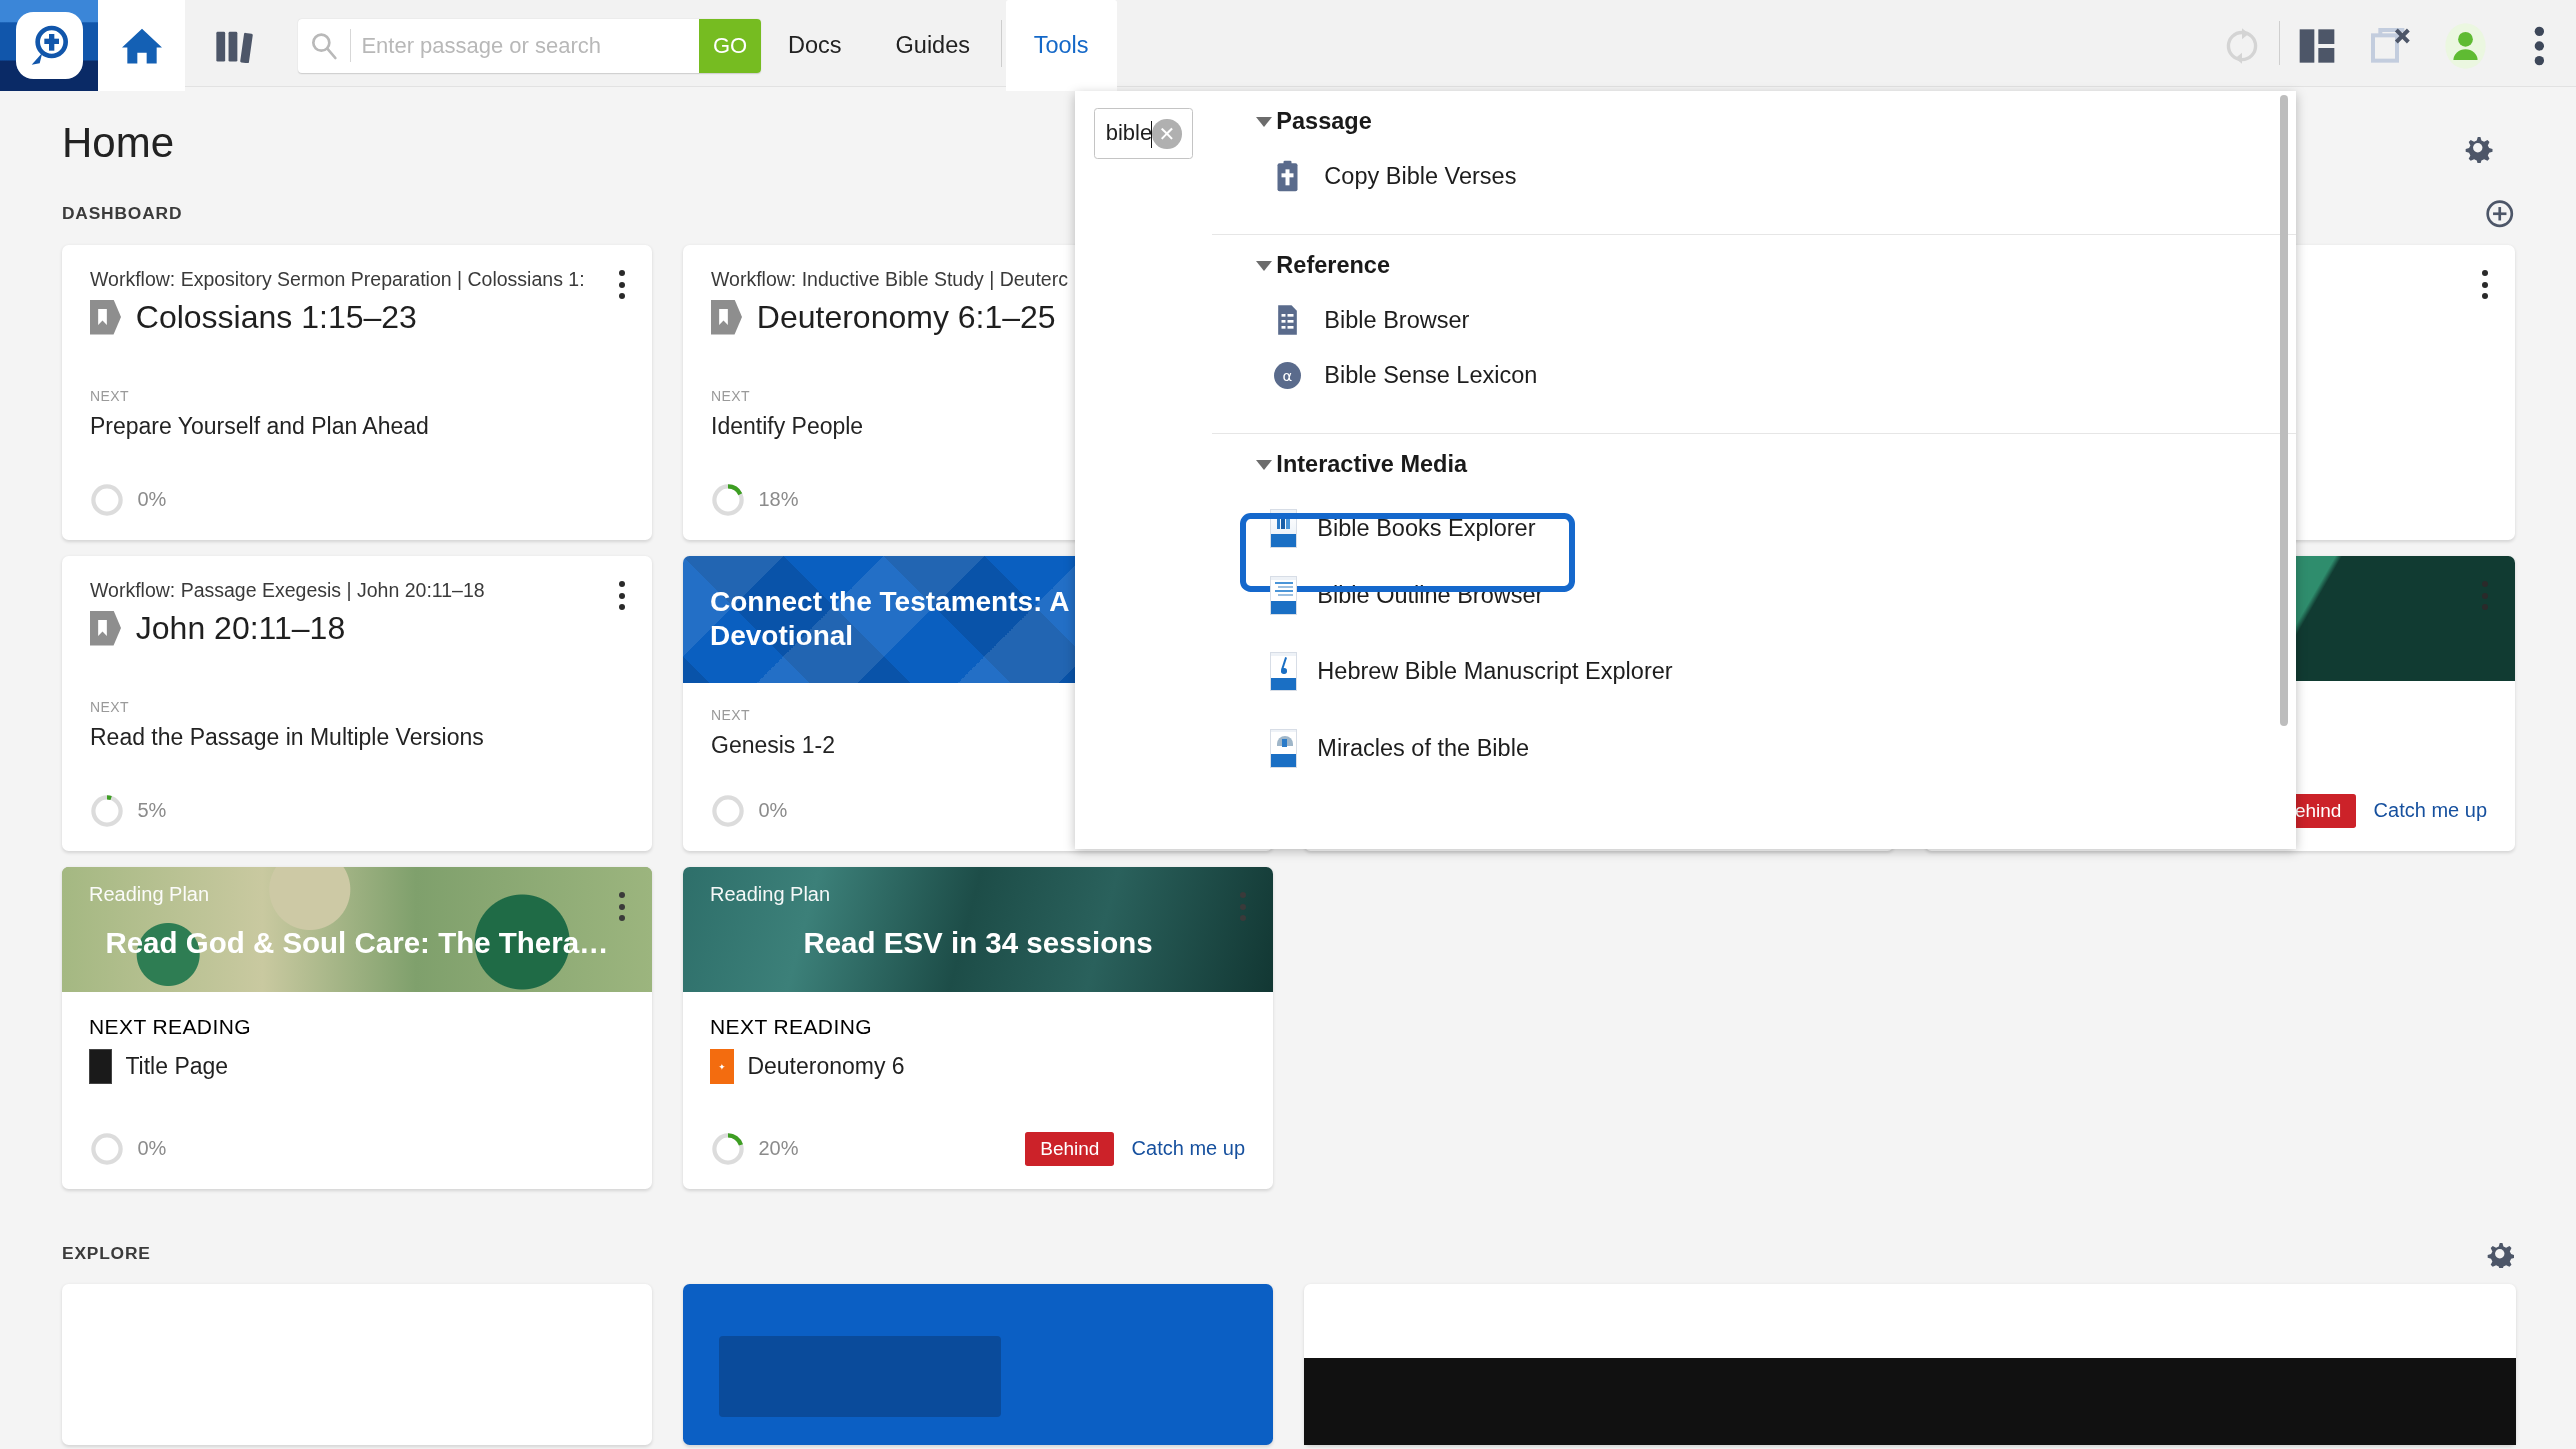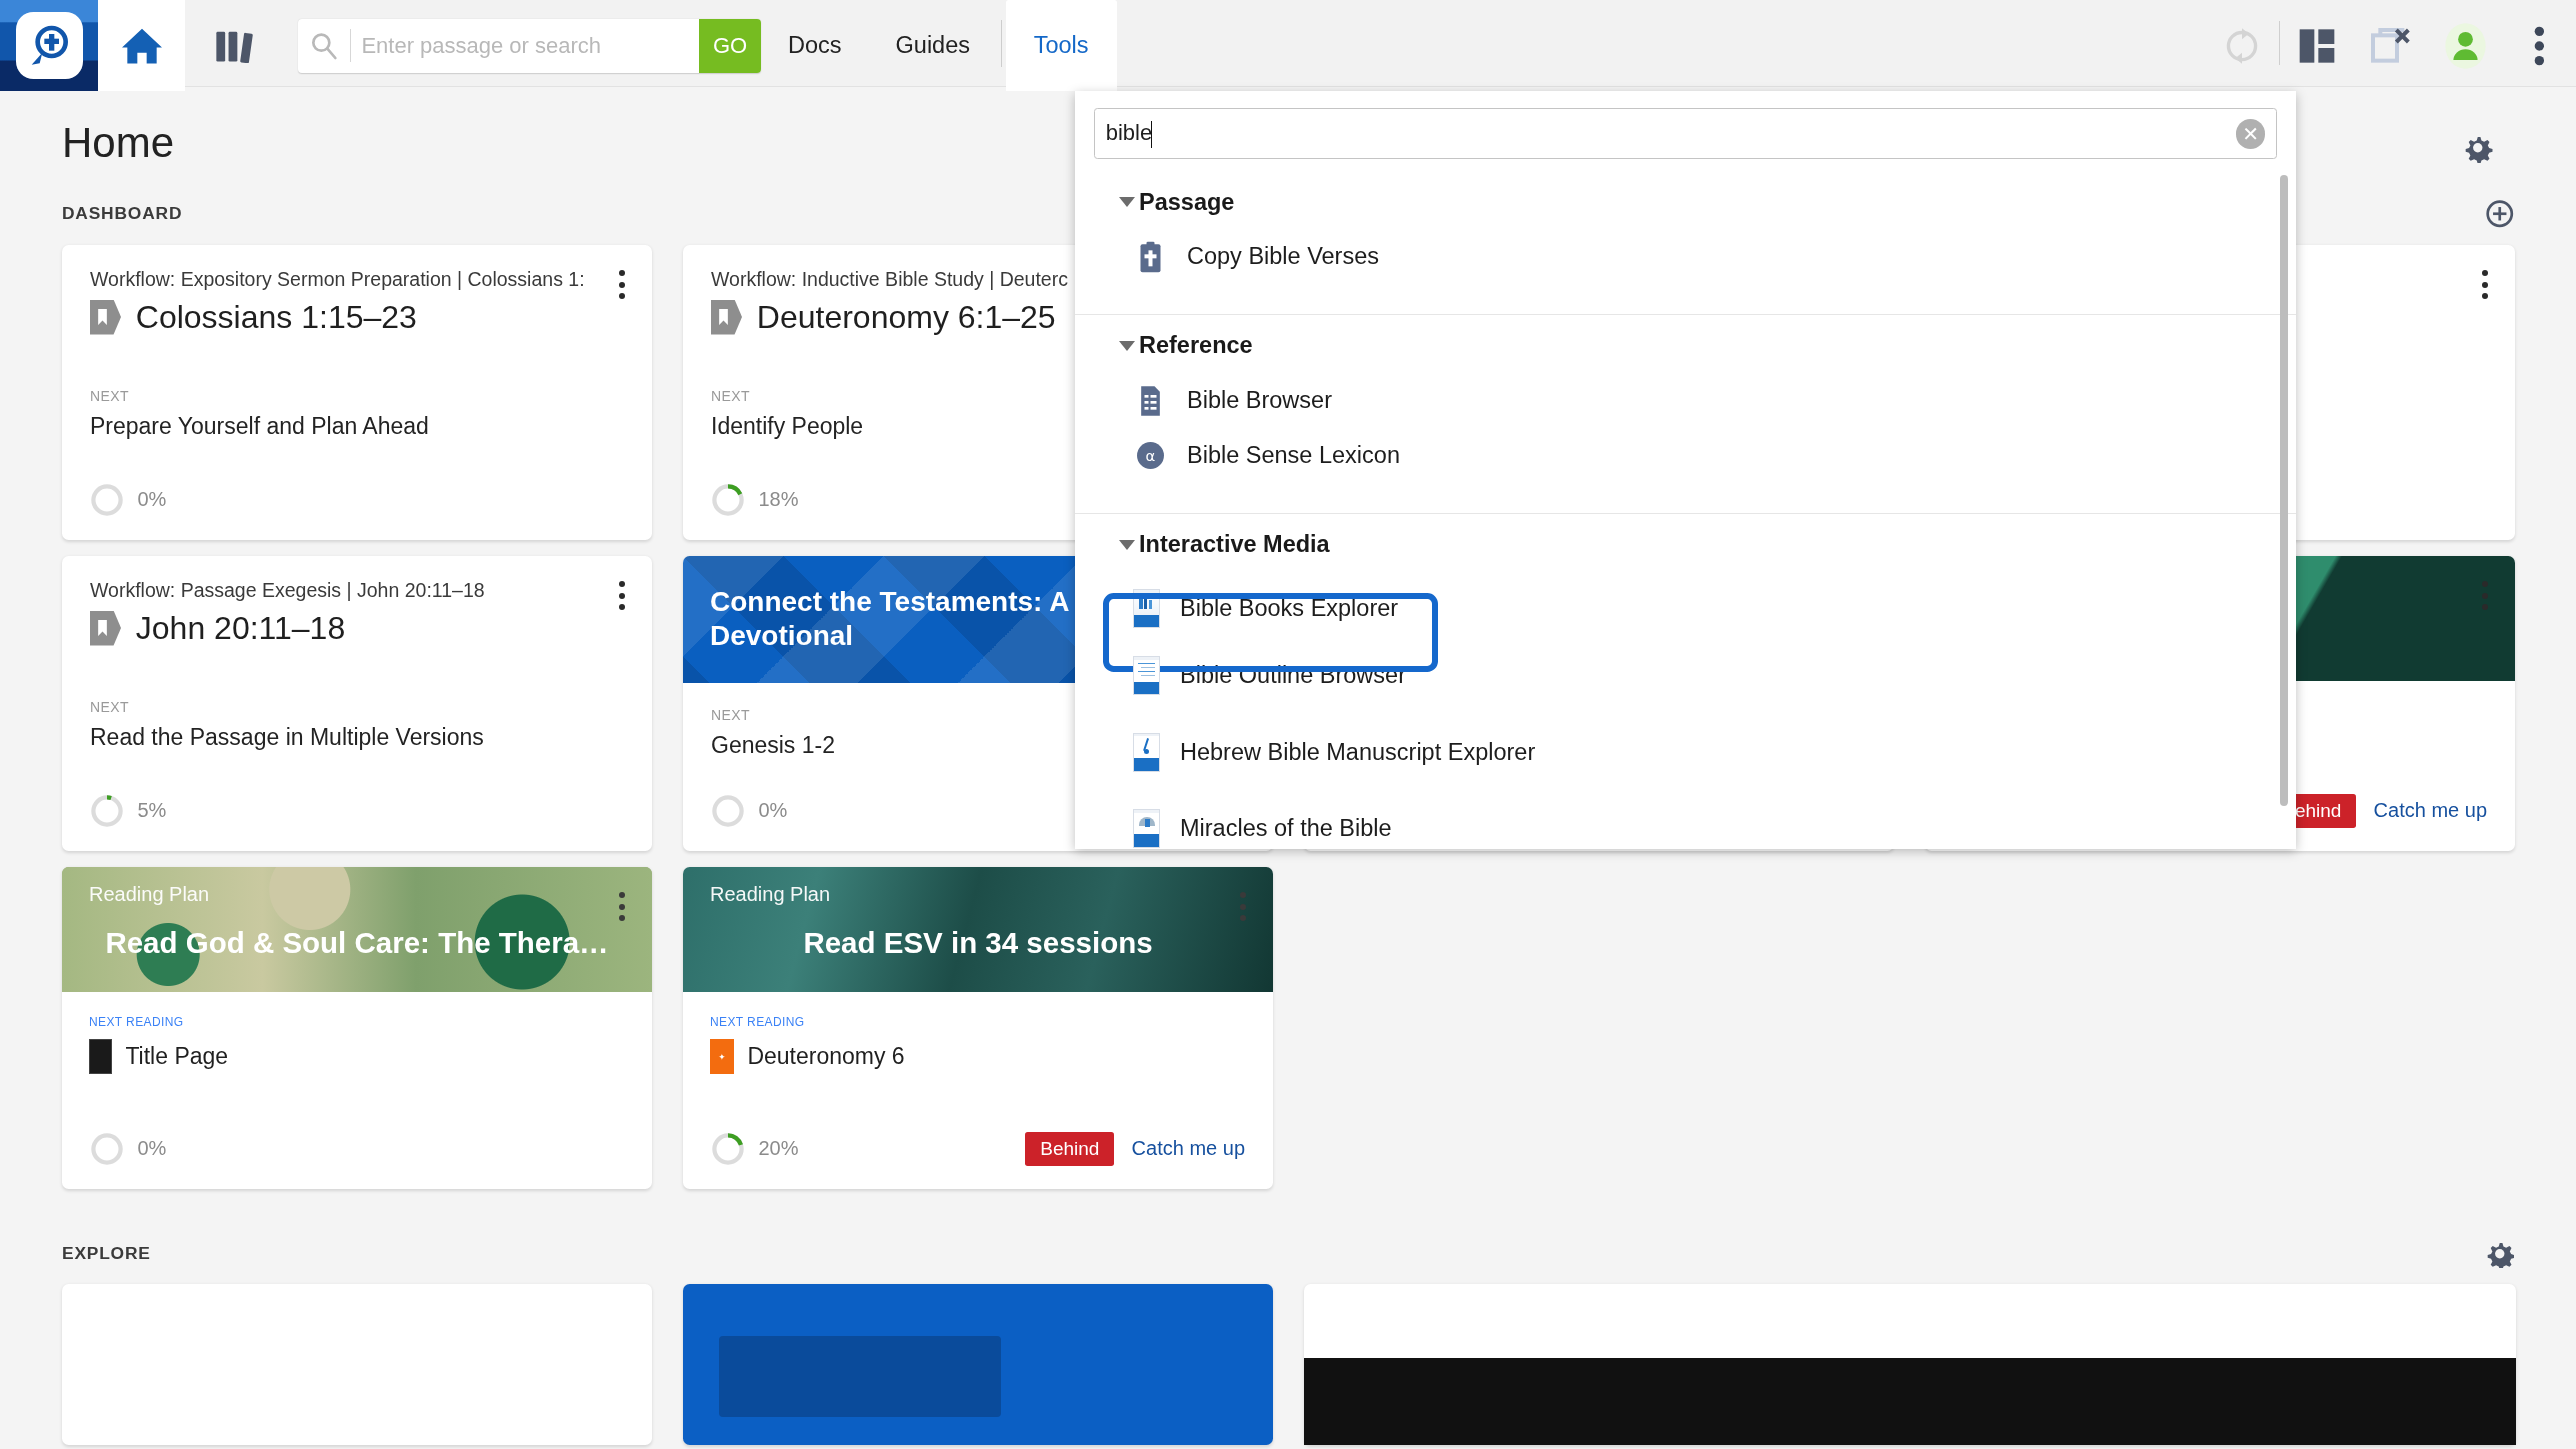--- a/index.html
+++ b/index.html
@@ -169,42 +169,42 @@
       radial-gradient(circle at 78% 60%, #1f6b46 0 47px, transparent 48px),
       linear-gradient(90deg,#a4b882 0%,#c9c9a0 34%,#7fa06c 60%,#9cb57e 100%);
   }
   .plan-img.teal {
     background:
       linear-gradient(105deg,#2e6f6a 0%,#3c8079 22%,#1d4d48 48%,#2a615c 70%,#123733 100%);
   }
   .plan-kicker { color: #fff; font-size: 20px; opacity: .95; }
   .plan-title { color: #fff; font-size: 29.5px; font-weight: bold; margin-top: 20px; white-space: nowrap; overflow: hidden; text-align: center; }
   .plan-body { padding: 23px 27px 0 27px; position: relative; height: 197px; }
-  .nr-lab { font-size: 12px; color: #3b82f6; letter-spacing: 0.4px; }
+  .nr-lab { font-size: 21px; color: #000000; letter-spacing: 0.4px; }
   .nr-row { display: flex; align-items: center; gap: 13.4px; margin-top: 10.7px; }
   .thumb-dark { width: 23px; height: 35px; background: #1a1a1a; border: 0.7px solid #444; }
   .thumb-orange { width: 24px; height: 35px; background: #f36c0f; display:flex; align-items:center; justify-content:center; color:#fff; font-size:8.7px;}
   .nr-val { font-size: 23px; color: #1f1f1f; }
 
   
   .card-img-only { height: 295px; overflow: hidden; }
   .thumb-photo {
     height: 125px; width: 100%;
     background: linear-gradient(120deg,#cbb48d 0%,#cbb48d 14%,#2f8d6d 15%,#2f8d6d 62%,#113b32 63%,#113b32 100%);
     position: relative;
   }
 
   
   .dropdown {
     position: absolute; top: 91px; left: 1075px;
     width: 1221px; height: 758px;
     background: #fff;
     box-shadow: 0 2.7px 10.7px rgba(0,0,0,.26);
     z-index: 60;
-    display: flex; flex-direction: column;
+    display: flex; 
   }
   .dd-searchwrap { padding: 17.4px 19px 12px 19px; }
   .dd-search {
     height: 51px; border: 0.7px solid #c4c4c4; border-radius: 3.4px;
     display: flex; align-items: center; padding: 0 10.7px;
     background: #fff;
   }
   .dd-input {
     flex: 1; border: 0; outline: 0;
     font-size: 22px; color: #1e1e1e;

